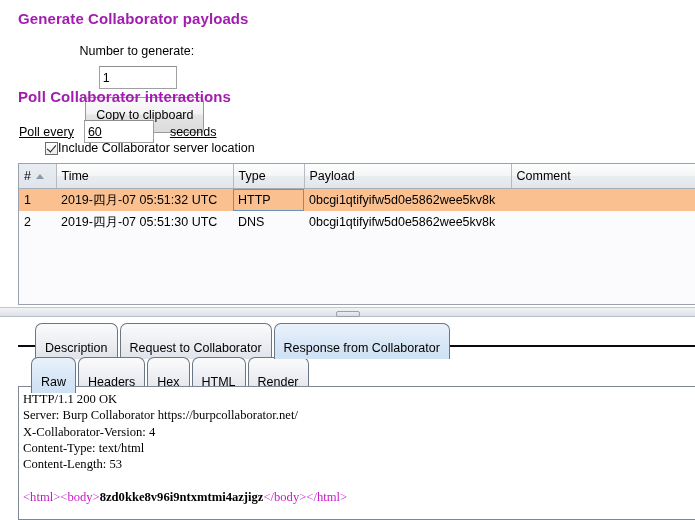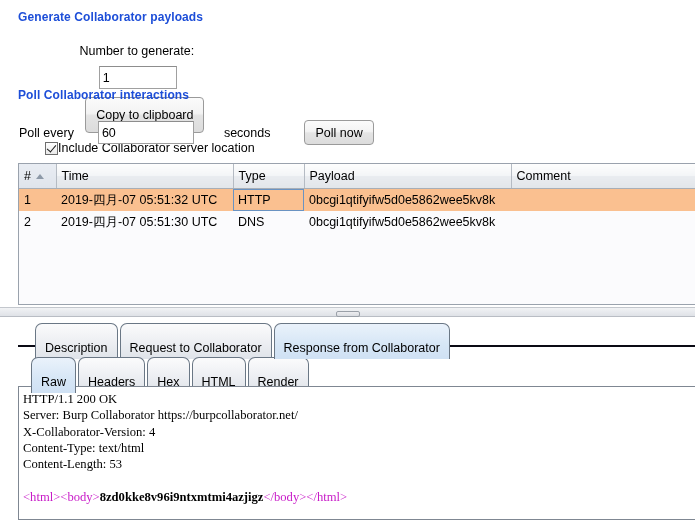--- a/index.html
+++ b/index.html
@@ -14,23 +14,23 @@
     height: 520px;
     overflow: hidden;
     background: #ffffff;
     font-size: 12px;
     color: #000000;
   }
 
   
   .section-heading {
     position: absolute;
-    font-size: 12px;
+    font-size: 15px;
     font-weight: bold;
-    color: #1d4ed8;
+    color: #a21caf;
     letter-spacing: 0.1px;
     white-space: nowrap;
   }
 
   
   .ctl-row { position: absolute; display: flex; align-items: center; }
   .ctl-label { font-size: 12.5px; color: #000; white-space: nowrap; }
 
   .txtfield {
     border: 1px solid #a0a0a0;
@@ -215,25 +215,24 @@
     <input class="txtfield" style="width: 78px; height: 23px; margin-left: 2px;" value="1">
     <button class="btn" style="height:36px; margin-left:16px;">Copy to clipboard</button>
     <span class="cbx-wrap" style="margin-left:26px;">
       <span class="cbx checked"></span>
       <span class="ctl-label">Include Collaborator server location</span>
     </span>
   </div>
 
   <div class="section-heading" style="left:18px; top:88px;">Poll Collaborator interactions</div>
 
-  <div class="ctl-row" style="left:19px; top:120px; gap:22px;">
+  <div class="ctl-row" style="left:19px; top:120px; gap:8px;text-decoration:underline;">
     <span class="ctl-label">Poll every</span>
-    <input class="txtfield" style="width: 96px; height: 23px; margin-left: 2px;" value="60">
+    <input class="txtfield" style="width: 70px; height: 23px; margin-left: 2px;" value="60">
     <span class="ctl-label" style="margin-left:8px;">seconds</span>
-    <button class="btn" style="height:25px; margin-left:12px;">Poll now</button>
   </div>
 
   <div id="table-panel">
     <table class="grid">
       <colgroup>
         <col style="width:37px">
         <col style="width:177px">
         <col style="width:71px">
         <col style="width:207px">
         <col style="width:208px">

